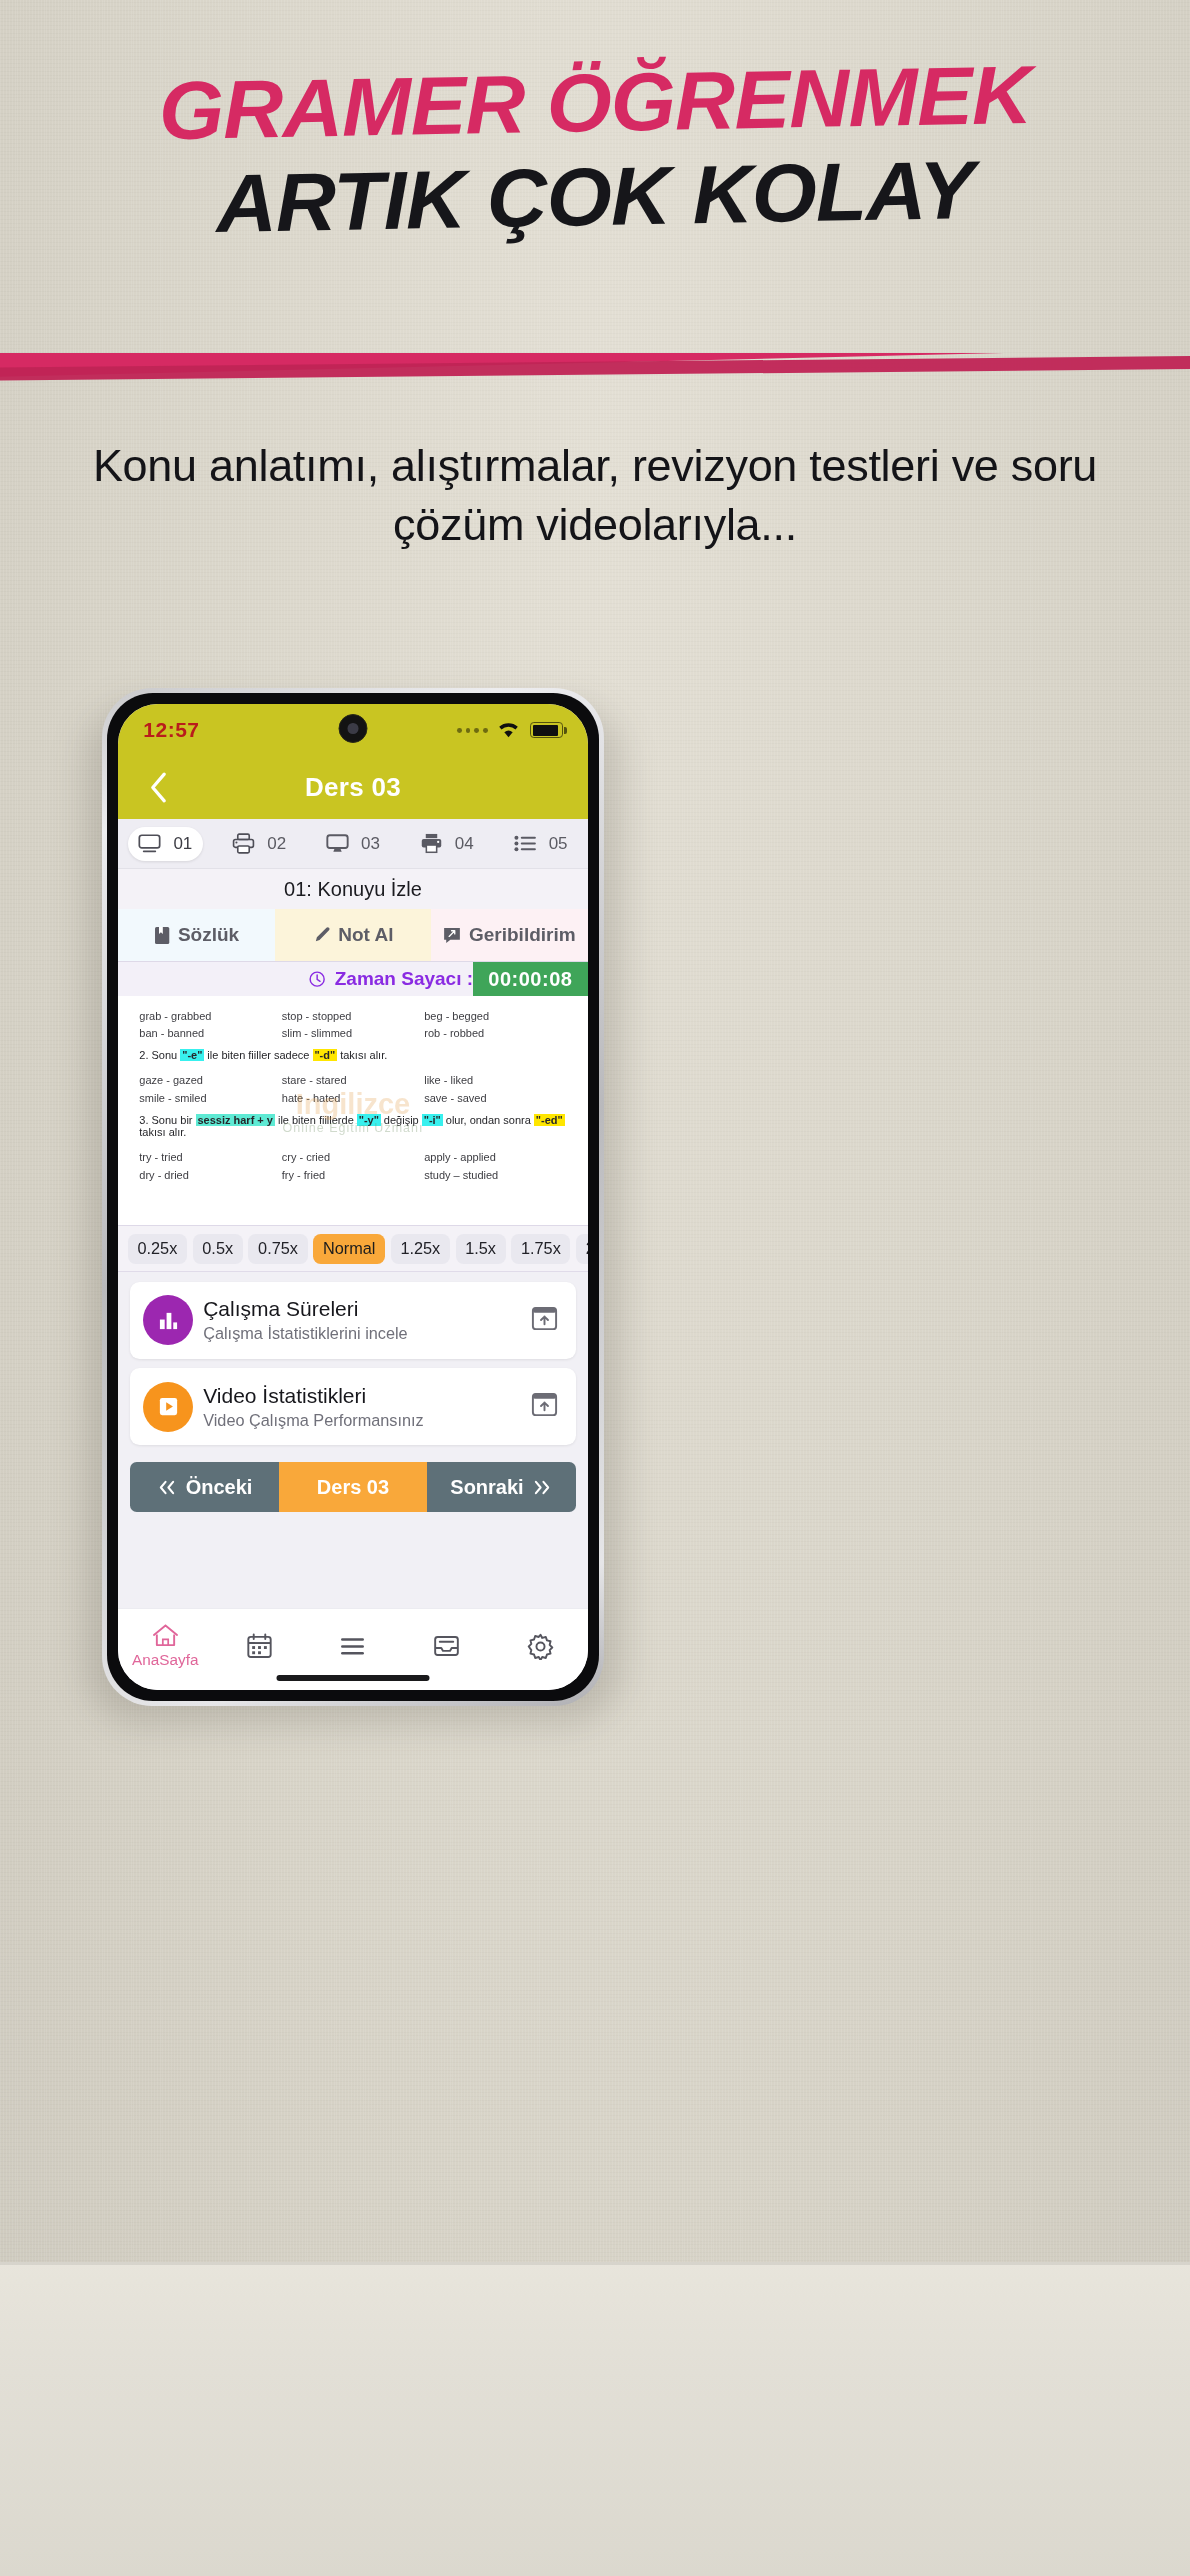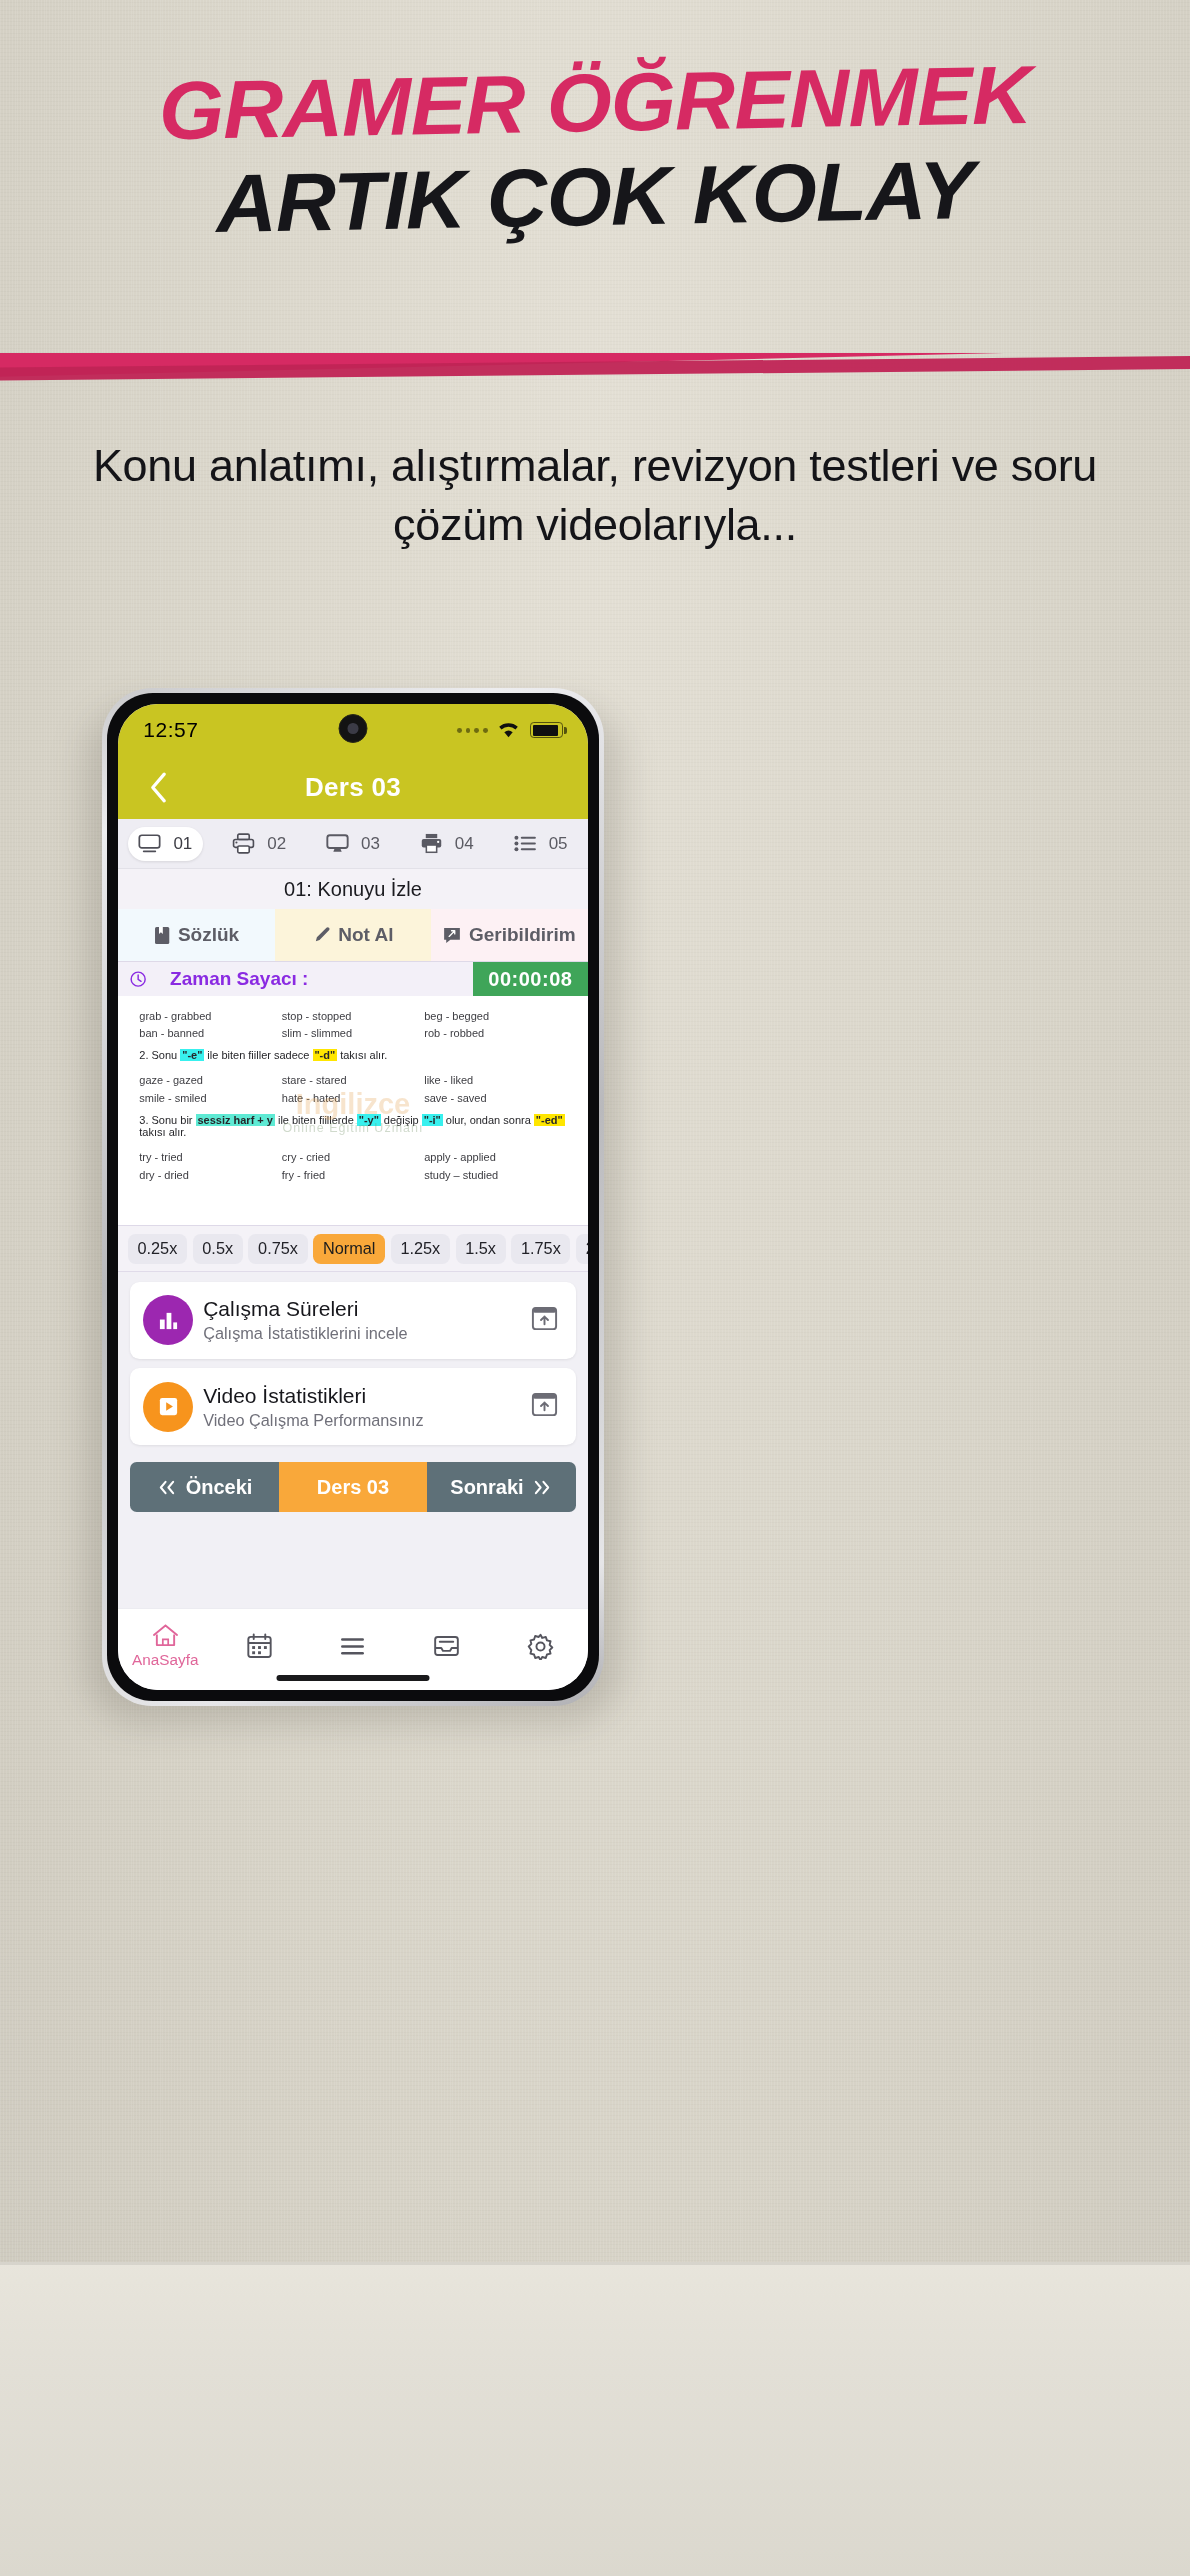--- a/index.html
+++ b/index.html
@@ -130,21 +130,21 @@
 
   
   .statusbar{
     height:52px;
     background:#c9c522;
     display:flex; align-items:center;
     padding:0 25px;
     position:relative;
     flex:0 0 auto;
   }
-  .sb-time{ font-size:21px; font-weight:400; color:#000000; letter-spacing:0.5px;}
+  .sb-time{ font-size:21px; font-weight:700; color:#b91c1c; letter-spacing:0.5px;}
   .sb-right{ margin-left:auto; display:flex; align-items:center; gap:8.6px; }
   .sb-dots{ display:flex; gap:3.8px; align-items:center; }
   .sb-dots i{ width:4.8px;height:4.8px;border-radius:50%;background:#6e6b10;display:block;}
   .camera{
     position:absolute; left:50%; top:9.6px; transform:translateX(-50%);
     width:29px;height:29px;border-radius:50%;
     background:#131313;
     border:1.9px solid #2a2a16;
     display:flex;align-items:center;justify-content:center;
   }
@@ -202,22 +202,22 @@
   .act-note{ background:#fcf4da; }
   .act-feed{ background:#fdf1f4; }
 
   
   .timerbar{
     height:35px; display:flex;align-items:center;
     background:#f3f0f8; flex:0 0 auto;
     border-top:1px solid #ded9e8;
   }
   .timer-label{
-    flex:1; display:flex;align-items:center;gap:24px;
-    padding-left:11.5px; color:#8a2be2; font-weight:700; font-size:19px;
+    flex:1; display:flex;align-items:center;gap:9px;
+    padding-left:11.5px; color:#8a2be2; font-weight:700; font-size:19px;justify-content:flex-end;
   }
   .timer-val{
     background:#3fa559; color:#fff; font-weight:700; font-size:20px;
     height:100%; display:flex;align-items:center; padding:0 15.3px;
     letter-spacing:0.5px;
   }
 
   
   .slide{
     height:230px; background:#ffffff; position:relative; overflow:hidden;

